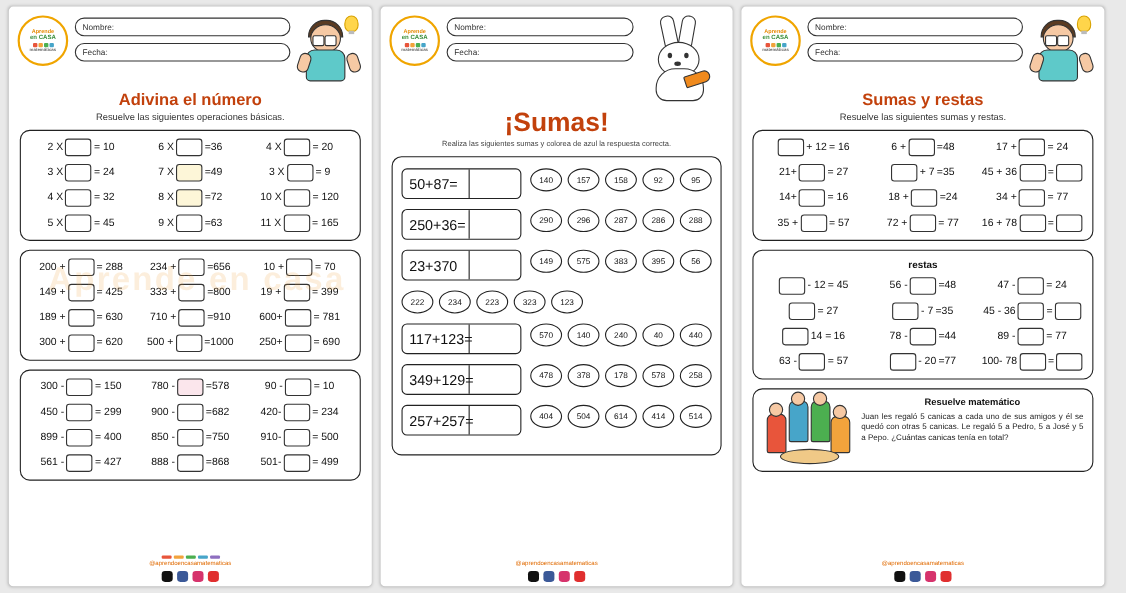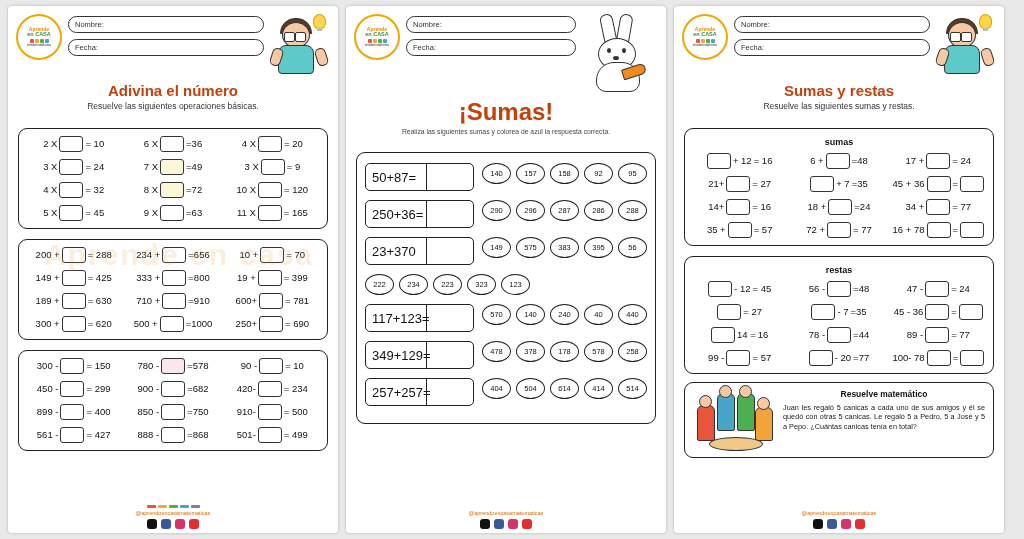--- a/index.html
+++ b/index.html
@@ -77,21 +77,21 @@
   }
   .title.big{font-size:24px;}
   .subtitle{
     text-align:center;font-size:8.5px;color:#333;line-height:1.25;
     padding:0 26px 6px 26px;
   }
   .subtitle.small{font-size:6.8px;padding:0 34px 6px 34px;color:#444;}
 
   
   .box{
-    border:1.3px solid #222;border-radius:9px;margin:10px 10px 8px 10px;
+    border:1.3px solid #222;border-radius:9px;margin:0 10px 8px 10px;
     padding:7px 6px;box-sizing:border-box;
   }
   .grid3{display:grid;grid-template-columns:1fr 1fr 1fr;row-gap:7px;column-gap:2px;}
   .eq{
     display:flex;align-items:center;justify-content:center;gap:2px;
     font-size:9.5px;color:#111;white-space:nowrap;
   }
   .eq .lbl{min-width:0;}
   .ibox{
     width:22px;height:14px;border:1.2px solid #333;border-radius:3px;background:#fff;display:inline-block;
@@ -561,21 +561,20 @@
           </span>
         <span class="body"></span>
         <span class="arm l"></span>
         <span class="arm r"></span>
       </div>
     </div>
     <div class="title">Sumas y restas</div>
     <div class="subtitle">Resuelve las siguientes sumas y restas.</div>
 
     <div class="box">
-      <div class="sect-title">sumas</div>
       <div class="grid3" id="s3sumas">
           <div class="eq">
             <span class="ibox"></span>
             <span>+  12</span>
             <span>= 16</span>
           </div>
           <div class="eq">
             <span>6  +</span>
             <span class="ibox"></span>
             <span>=48</span>
@@ -676,21 +675,21 @@
             <span>78 -</span>
             <span class="ibox"></span>
             <span>=44</span>
           </div>
           <div class="eq">
             <span>89 -</span>
             <span class="ibox"></span>
             <span>= 77</span>
           </div>
           <div class="eq">
-            <span>99 -</span>
+            <span>63 -</span>
             <span class="ibox"></span>
             <span>= 57</span>
           </div>
           <div class="eq">
             <span class="ibox"></span>
             <span>-  20</span>
             <span>=77</span>
           </div>
           <div class="eq">
             <span>100-  78</span>

